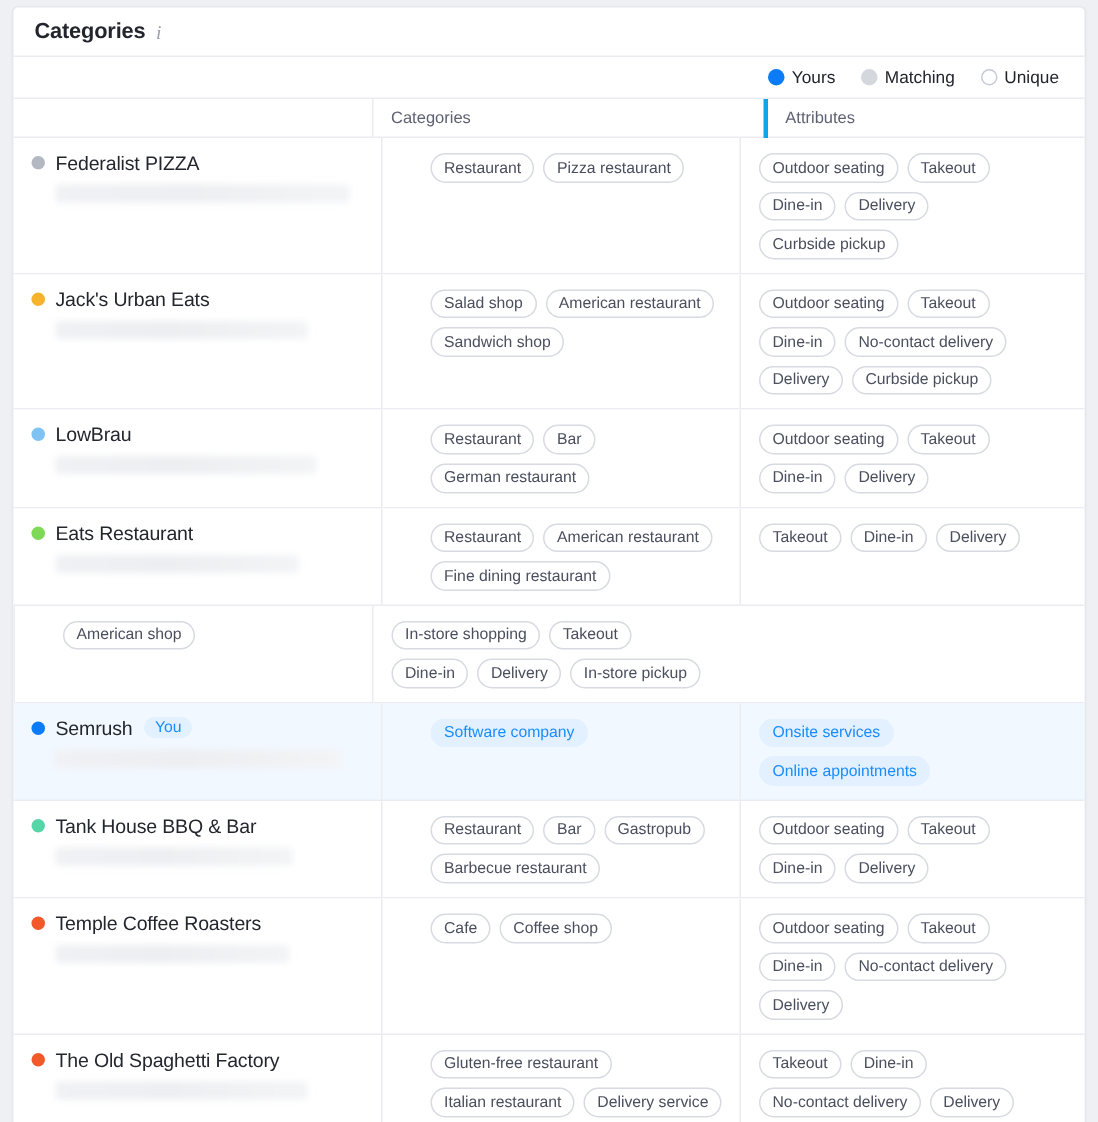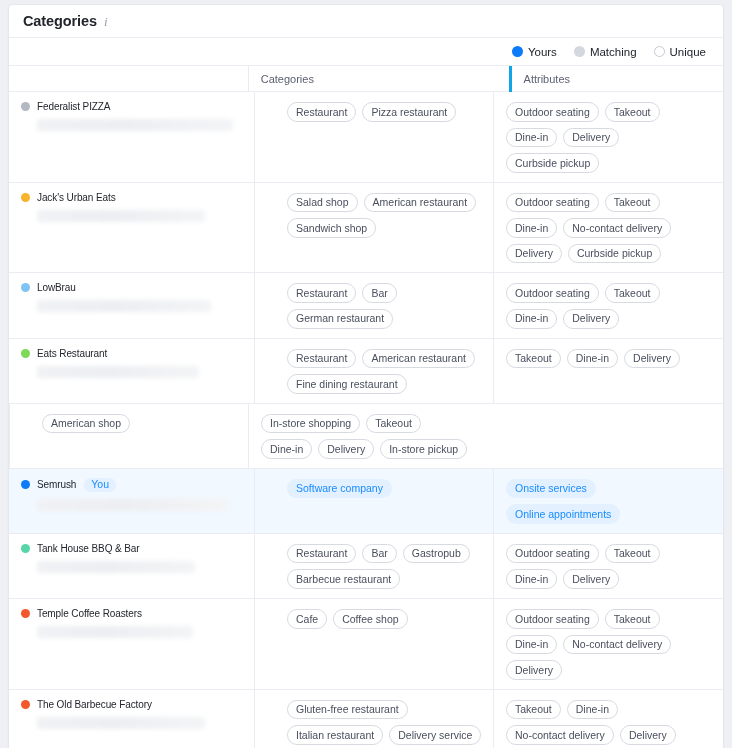--- a/index.html
+++ b/index.html
@@ -116,21 +116,21 @@
     display: flex;
     align-items: center;
   }
   .dot {
     width: 9px; height: 9px;
     border-radius: 50%;
     flex: 0 0 auto;
     margin-right: 7px;
   }
   .biz-name {
-    font-size: 10px;
+    font-size: 13px;
     color: #23262d;
     letter-spacing: -0.1px;
     white-space: nowrap;
   }
   .you-badge {
     margin-left: 8px;
     font-size: 10.5px;
     color: #1a8cff;
     background: #e2f0ff;
     border-radius: 9px;
@@ -382,21 +382,21 @@
             <span class="tag">Dine-in</span>
             <span class="tag">No-contact delivery</span>
             <span class="tag">Delivery</span>
           </div>
         </div>
       </div>
       <div class="row">
         <div class="cell name">
           <div class="name-line">
             <span class="dot" style="background: rgb(243, 88, 42);"></span>
-            <span class="biz-name">The Old Barbecue Factory</span>
+            <span class="biz-name">The Old Spaghetti Factory</span>
           </div>
           <div class="addr-blur" style="width: 168px;"></div>
         </div>
         <div class="cell cats">
           <div class="tagwrap">
             <span class="tag">Gluten-free restaurant</span>
             <span class="tag">Italian restaurant</span>
             <span class="tag">Delivery service</span>
           </div>
         </div>

